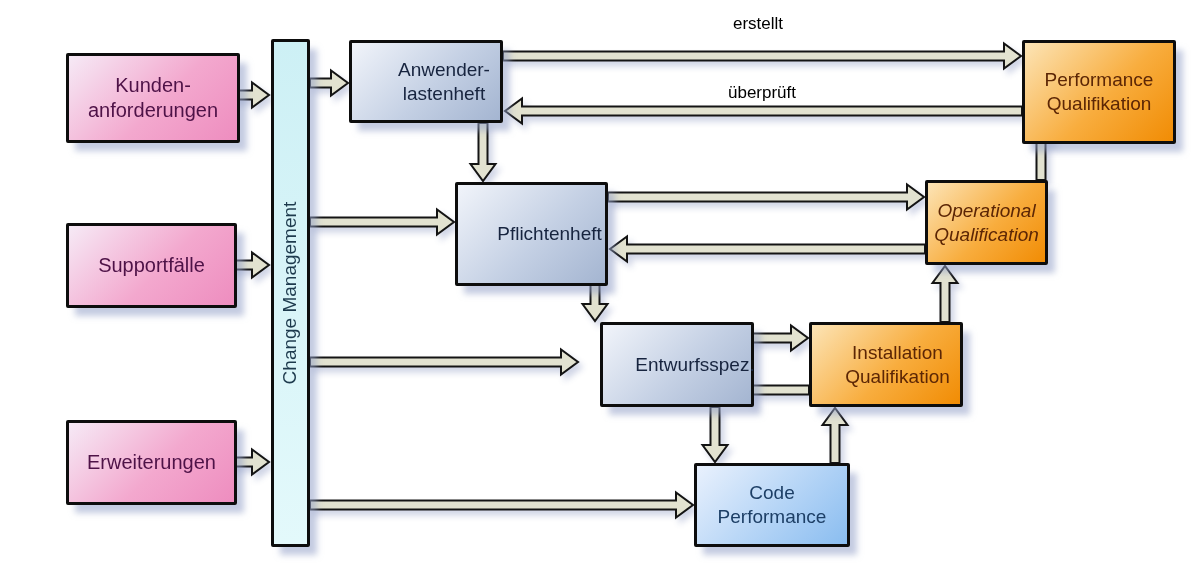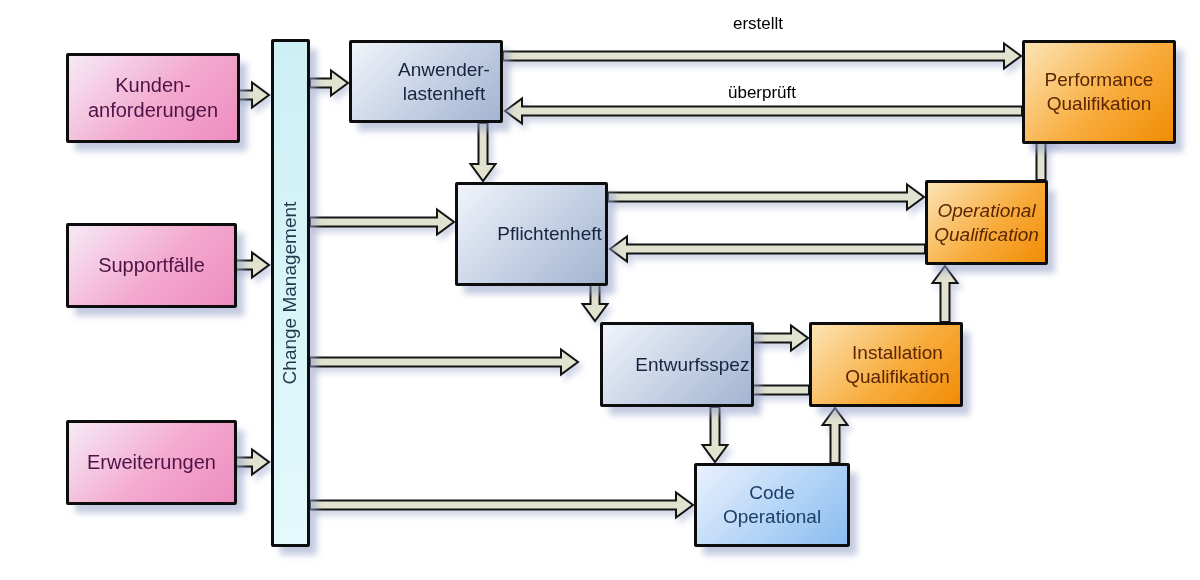--- a/index.html
+++ b/index.html
@@ -102,21 +102,21 @@
   <div class="node bluegray n-pflicht">
     <span class="node-label">Pflichtenheft</span>
   </div>
 
   <div class="node bluegray n-entwurf">
     <span class="node-label">Entwurfsspez.</span>
   </div>
 
   <div class="node codeblue n-code">
     <span class="node-label">Code
-Operational</span>
+Performance</span>
   </div>
 
   <div class="node orange n-install">
     <span class="node-label">Installation
 Qualifikation</span>
   </div>
 
   <div class="node orange n-operational">
     <span class="node-label">Operational
 Qualification</span>

